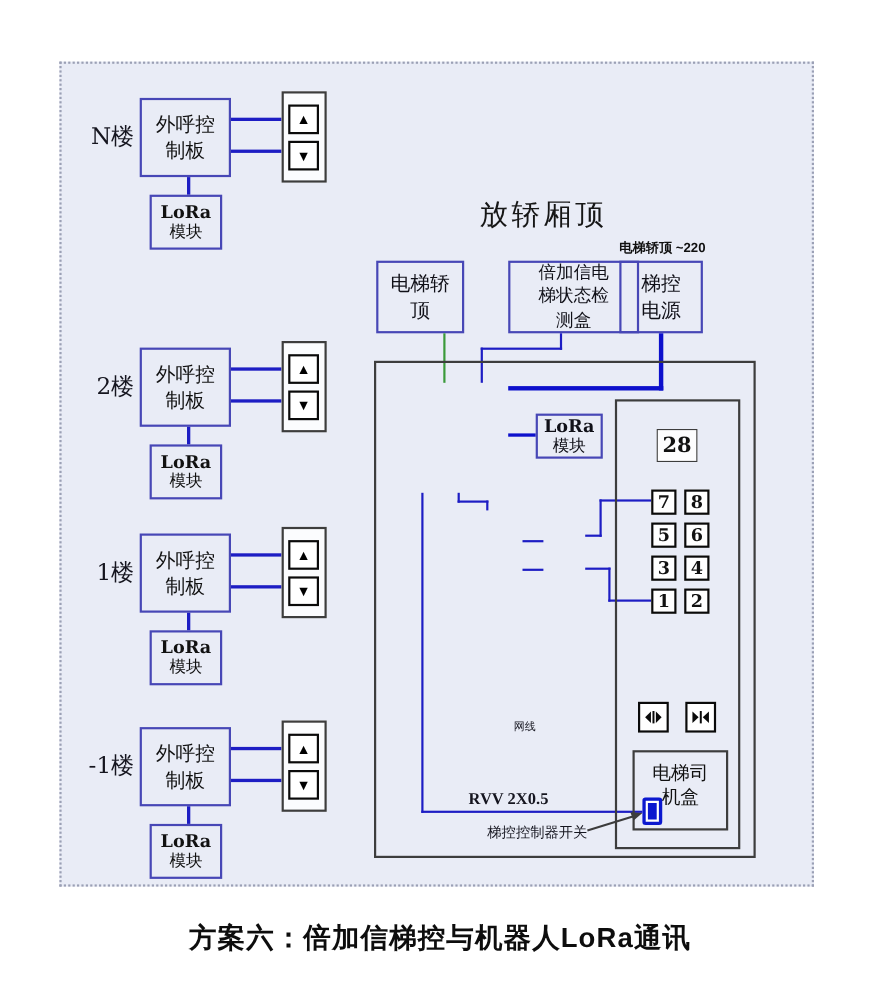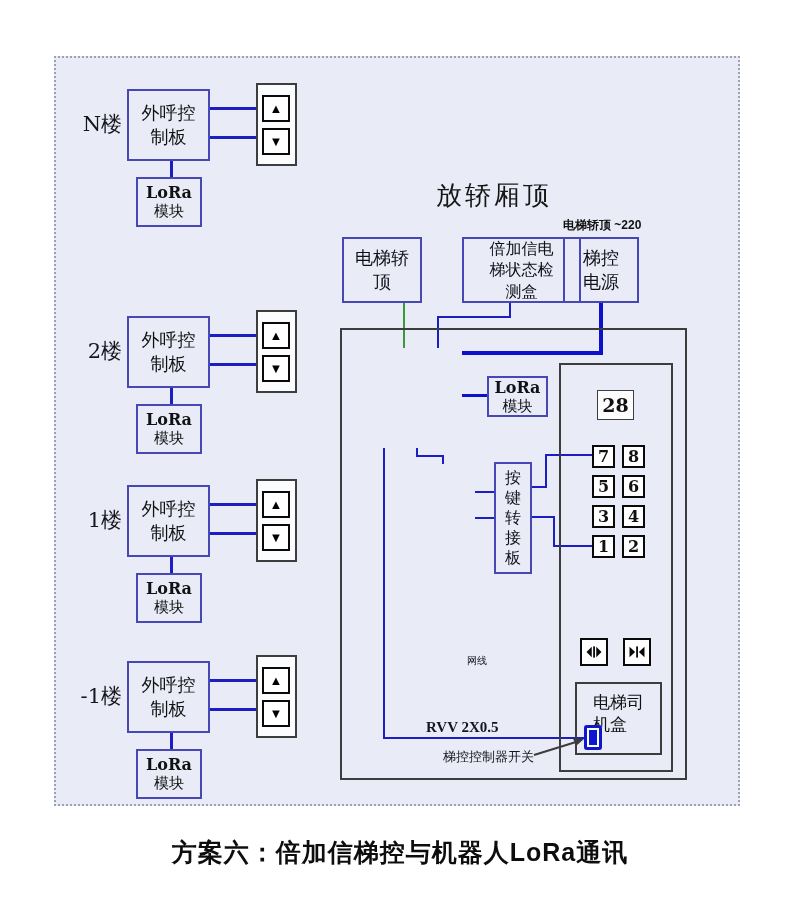--- a/index.html
+++ b/index.html
@@ -173,23 +173,20 @@
   <div class="wire-thick" style="left:462px;top:394px;width:25px;height:3px;"></div>
   <div class="bbox" style="left:487px;top:376px;width:61px;height:41px;flex-direction:column;">
     <span class="lora-1">LoRa</span>
     <span class="lora-2">模块</span>
   </div>
 
   <div class="wire" style="left:416px;top:448px;width:2px;height:9px;"></div>
   <div class="wire" style="left:416px;top:455px;width:28px;height:2px;"></div>
   <div class="wire" style="left:442px;top:455px;width:2px;height:9px;"></div>
 
-  <div class="bbox" style="left:494px;top:462px;width:38px;height:112px;font-size:16px;">
-    <span style="display:inline-block;width:1em;">按键转接板</span>
-  </div>
   <div class="wire" style="left:475px;top:491px;width:19px;height:2px;"></div>
   <div class="wire" style="left:475px;top:517px;width:19px;height:2px;"></div>
 
   <div class="wire" style="left:532px;top:486px;width:15px;height:2px;"></div>
   <div class="wire" style="left:545px;top:454px;width:2px;height:34px;"></div>
   <div class="wire" style="left:545px;top:454px;width:47px;height:2px;"></div>
 
   <div class="wire" style="left:532px;top:516px;width:23px;height:2px;"></div>
   <div class="wire" style="left:553px;top:516px;width:2px;height:31px;"></div>
   <div class="wire" style="left:553px;top:545px;width:39px;height:2px;"></div>
@@ -237,21 +234,21 @@
   </div>
   <div class="doorbtn" style="left:623px;top:638px;">
     <svg viewBox="0 0 24 24">
       <polygon points="2,5 2,19 9.5,12" fill="#0a0a0a"></polygon>
       <rect x="10.9" y="4.5" width="2.4" height="15" fill="#0a0a0a"></rect>
       <polygon points="22,5 22,19 14.5,12" fill="#0a0a0a"></polygon>
     </svg>
   </div>
 
   <div class="gbox" style="left:575px;top:682px;width:87px;height:73px;display:flex;align-items:flex-start;justify-content:center;font-size:17px;">
-    <span style="display:inline-block;width:3em;margin-top:8px;line-height:1.3;">电梯司机盒</span>
+    <span style="display:inline-block;width:3em;text-align:center;margin-top:8px;line-height:1.3;">电梯司机盒</span>
   </div>
   <div id="switch-sw"></div>
 
   <div class="small-label" style="left:467px;top:654px;font-size:10px;">网线</div>
   <div class="small-label" style="left:426px;top:719px;font-size:15px;font-weight:bold;font-family:Liberation Serif, serif;">RVV 2X0.5</div>
   <div class="small-label" style="left:443px;top:748px;font-size:13px;">梯控控制器开关</div>
 
   <svg class="abs" style="left:530px;top:733px;" width="58" height="26">
     <line x1="4" y1="22" x2="46" y2="9" stroke="#3c3c3c" stroke-width="2"></line>
     <polygon points="54,6 43,5.5 46,13" fill="#3c3c3c"></polygon>

